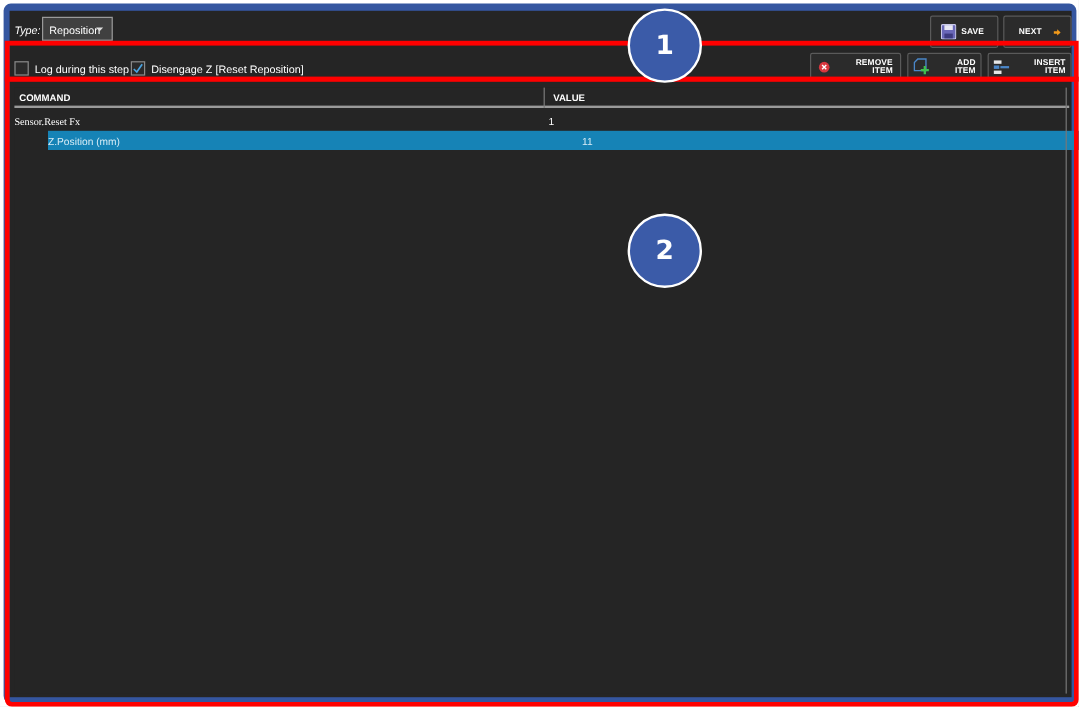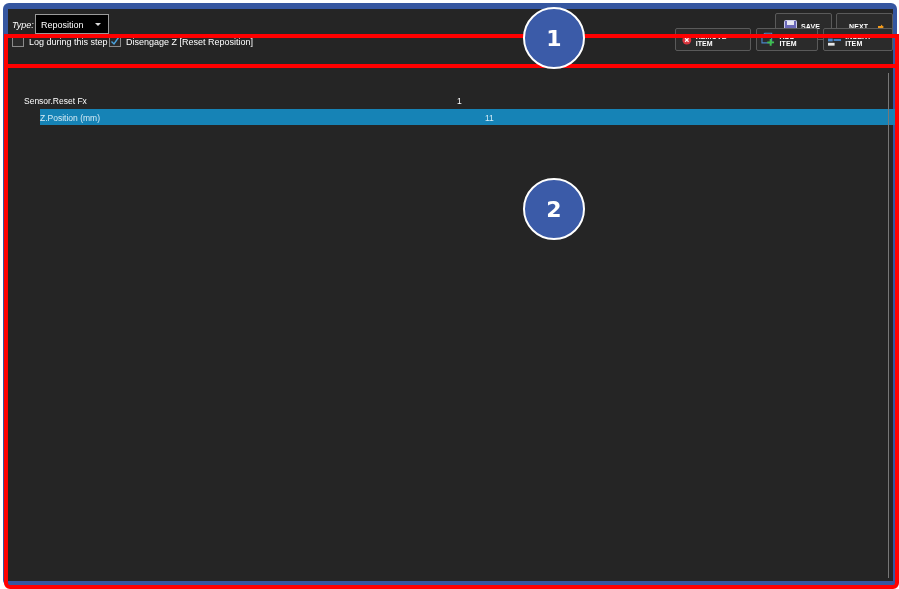--- a/index.html
+++ b/index.html
@@ -12,41 +12,41 @@
   }
   .inner {
     position: absolute; left: 5px; top: 6px; width: 885px; height: 572px;
     background: #252525;
   }
 
   
   .topbar { position: absolute; left: 0; top: 0; width: 885px; height: 28px; }
   .type-label { position: absolute; left: 4px; top: 11px; font-size: 9px; color: #ffffff; font-style: italic; }
   .type-select {
-    position: absolute; left: 27px; top: 5px; width: 74px; height: 20px;
-    border: 1px solid #9a9a9a; background: #000000; color: #fff;
+    position: absolute; left: 27px; top: 5px; width: 59px; height: 20px;
+    border: 1px solid #9a9a9a; background: #404040; color: #fff;
     font-size: 9px; padding: 5px 0 0 5px; cursor: pointer;
   }
   .type-select .caret {
     position: absolute; right: 7px; top: 8px; width: 0; height: 0;
     border-left: 3px solid transparent; border-right: 3px solid transparent;
     border-top: 3px solid #ddd;
   }
 
   .tbtn {
     position: absolute; height: 27px; border: 1px solid #5a5a5a; border-radius: 2px;
     background: #2b2b2b; color: #fff; font-weight: bold; font-size: 7px;
     display: flex; align-items: center; gap: 4px; padding: 0 8px; cursor: pointer;
     letter-spacing: 0.1px;
   }
   .save-btn { left: 767px; top: 4px; width: 57px; }
   .next-btn { left: 828px; top: 4px; width: 57px; padding-left: 12px; }
 
   
-  .toolbar { position: absolute; left: 0; top: 16px; width: 885px; height: 28px; }
+  .toolbar { position: absolute; left: 0; top: 32px; width: 885px; height: 28px; text-align: right; }
   .chk {
     position: absolute; width: 12px; height: 12px; border: 1px solid #8a8a8a;
     background: #2a2a2a; cursor: pointer;
   }
   .chk-label { position: absolute; font-size: 9px; color: #fff; top: 12px; }
   .remove-btn { left: 667px; top: 3px; width: 76px; height: 23px; padding: 0 6px; }
   .add-btn { left: 748px; top: 3px; width: 62px; height: 23px; padding: 0 4px; }
   .insert-btn { left: 815px; top: 3px; width: 70px; height: 23px; padding: 0 4px; }
 
   
@@ -133,23 +133,28 @@
           <rect x="0" y="0" width="7" height="3" fill="#e6e6e6"></rect>
           <rect x="0" y="4.5" width="5" height="3" fill="#4a86c8"></rect>
           <rect x="6" y="5" width="8" height="2" fill="#4a86c8"></rect>
           <rect x="0" y="9" width="7" height="3" fill="#e6e6e6"></rect>
         </svg>
         <span>INSERT ITEM</span>
       </div>
     </div>
 
     <div class="grid">
+      <div class="grid-head">
+        <span class="col-head" style="left:4px;">COMMAND</span>
+        <span class="col-sep"></span>
+        <span class="col-head" style="left:449px;">VALUE</span>
+      </div>
 
       <div class="row" style="top:19px;">
-        <span class="cell" style="left:12px;">Sensor.Reset Fx</span>
+        <span class="cell" style="left:0;font-family:Liberation Serif, serif;">Sensor.Reset Fx</span>
         <span class="cell" style="left:445px;">1</span>
       </div>
       <div class="row selected" style="top:36px;margin-left:28px;">
         <span class="cell" style="left:0;">Z.Position (mm)</span>
         <span class="cell" style="left:445px;">11</span>
       </div>
     </div>
     <div class="right-line"></div>
   </div>
 </div>

